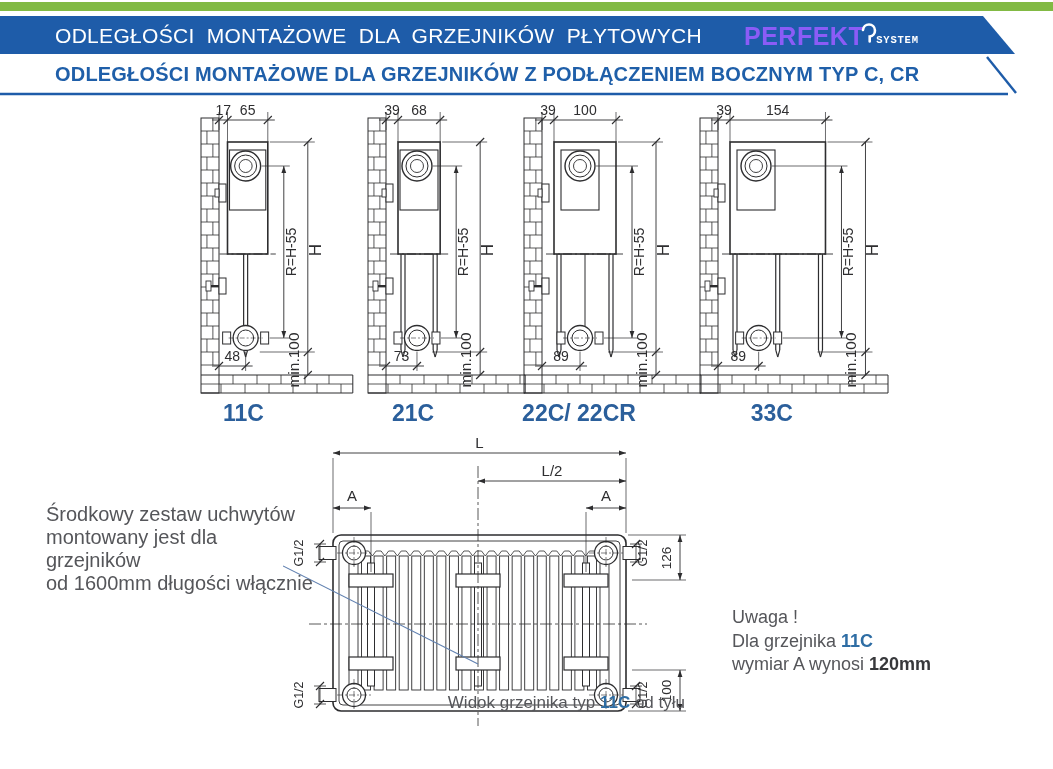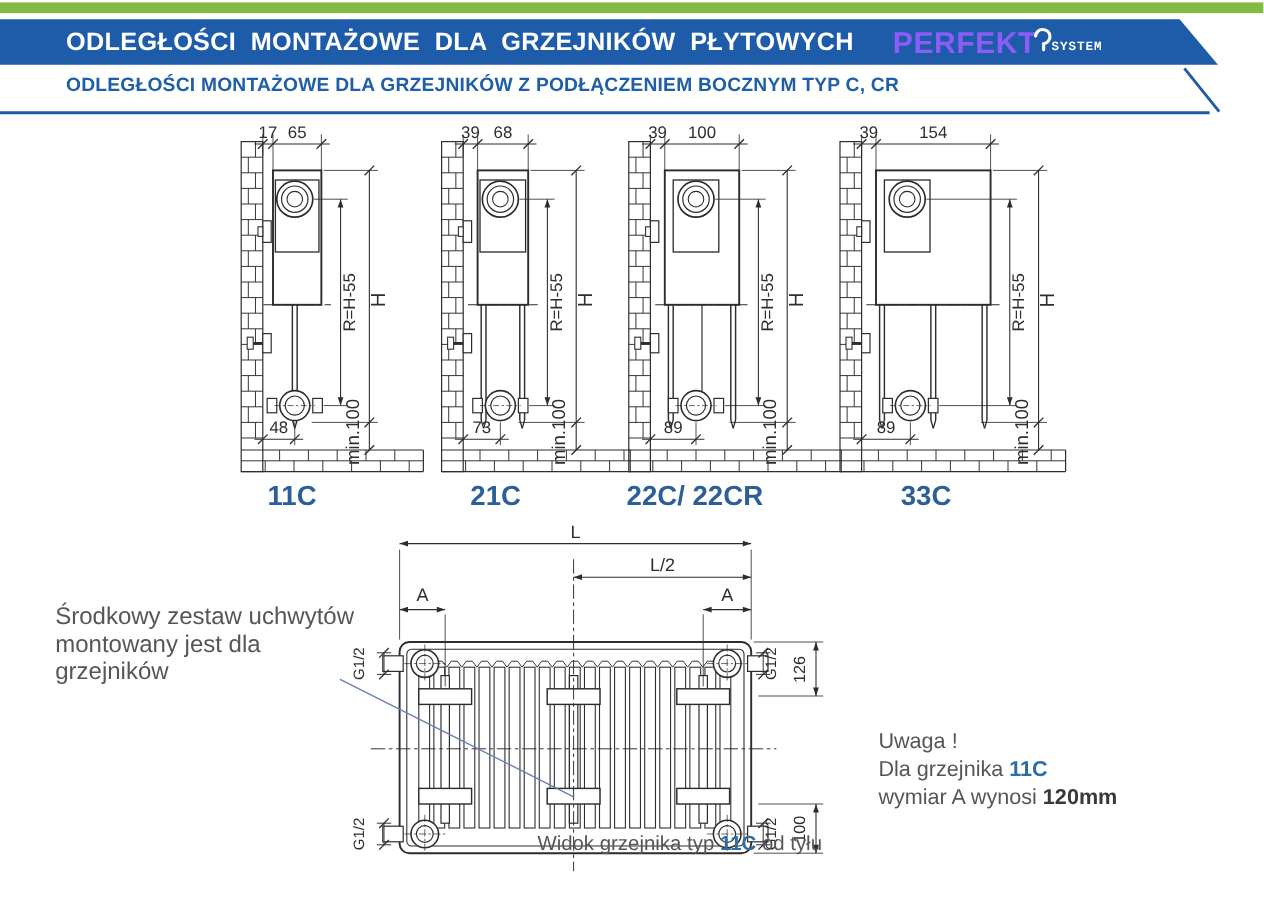--- a/index.html
+++ b/index.html
@@ -8,28 +8,28 @@
   }
   html,body{margin:0;padding:0;}
   body{
     width:1053px;height:769px;position:relative;background:#ffffff;
     font-family:"Liberation Sans",sans-serif;overflow:hidden;
   }
   .abs{position:absolute;}
   svg{display:block;}
   svg text{font-family:"Liberation Sans",sans-serif;}
   .page-title{
-    left:55px;top:24px;color:#ffffff;font-size:21px;font-weight:700;
+    left:55px;top:24px;color:#ffffff;font-size:21px;font-weight:400;
     letter-spacing:.3px;word-spacing:6px;white-space:nowrap;
   }
   .brand-wrap{left:744px;top:21px;display:flex;align-items:flex-end;}
   .brand-main{color:#8b5cf6;font-size:25px;font-weight:800;letter-spacing:.5px;line-height:26px;}
   .brand-sub{color:#fff;font-size:10.5px;font-weight:700;letter-spacing:.8px;margin:0 0 3px -1px;font-family:Liberation Mono, monospace;}
   .page-subtitle{
-    left:55px;top:63px;color:var(--textblue);font-size:16px;font-weight:600;
+    left:55px;top:63px;color:var(--textblue);font-size:20px;font-weight:600;
     letter-spacing:.2px;white-space:nowrap;
   }
   .left-note{
     left:46px;top:503px;color:var(--gray);font-size:20px;line-height:23px;width:270px;
   }
   .right-note{left:732px;top:606px;color:var(--gray);font-size:18px;line-height:23px;width:290px;}
   .right-note .para{margin-top:1px;}
   .blue-b{color:#2e6da4;font-weight:700;}
   .dark-b{color:var(--dark);font-weight:700;}
   .caption{
@@ -679,20 +679,21 @@
     <line x1="397" y1="232" x2="397" y2="273" stroke="#2d2d2f" stroke-width="0.9"></line>
     <polygon points="397,232 394.6,239 399.4,239" fill="#2d2d2f"></polygon>
     <polygon points="397,273 394.6,266 399.4,266" fill="#2d2d2f"></polygon>
     <text x="388" y="253" font-size="13.5" text-anchor="middle" fill="#2e2e30" font-weight="400" transform="rotate(-90 388 253)">100</text>
     <line x1="0" y1="128" x2="195" y2="226" stroke="#6080b0" stroke-width="1.1"></line>
   </svg>
 
 <div class="abs left-note">
   <div>Środkowy zestaw uchwytów</div>
   <div>montowany jest dla grzejników</div>
+  <div>od 1600mm długości włącznie</div>
 </div>
 
 <div class="abs right-note">
   <div>Uwaga !</div>
   <div class="para">
     <span>Dla grzejnika </span><span class="blue-b">11C</span><br>
     <span>wymiar A wynosi </span><span class="dark-b">120mm</span>
   </div>
 </div>
 

